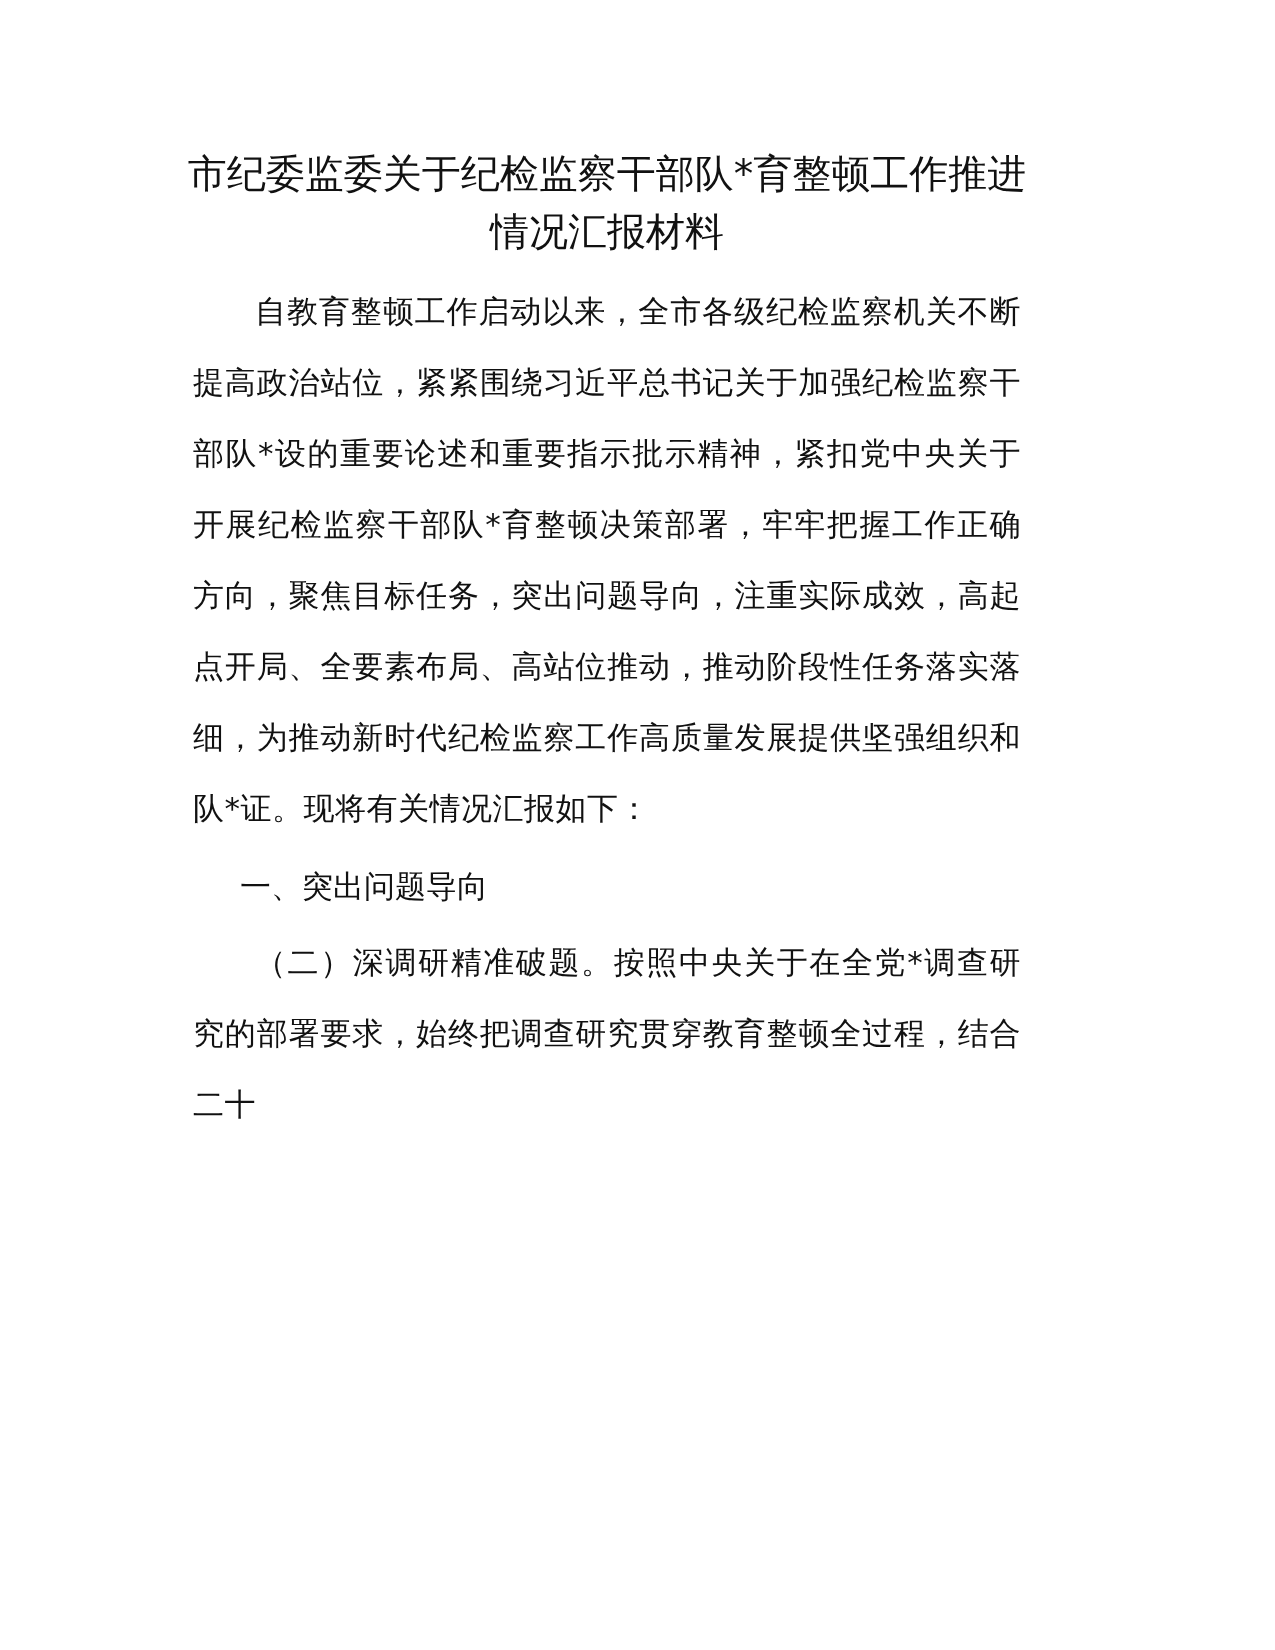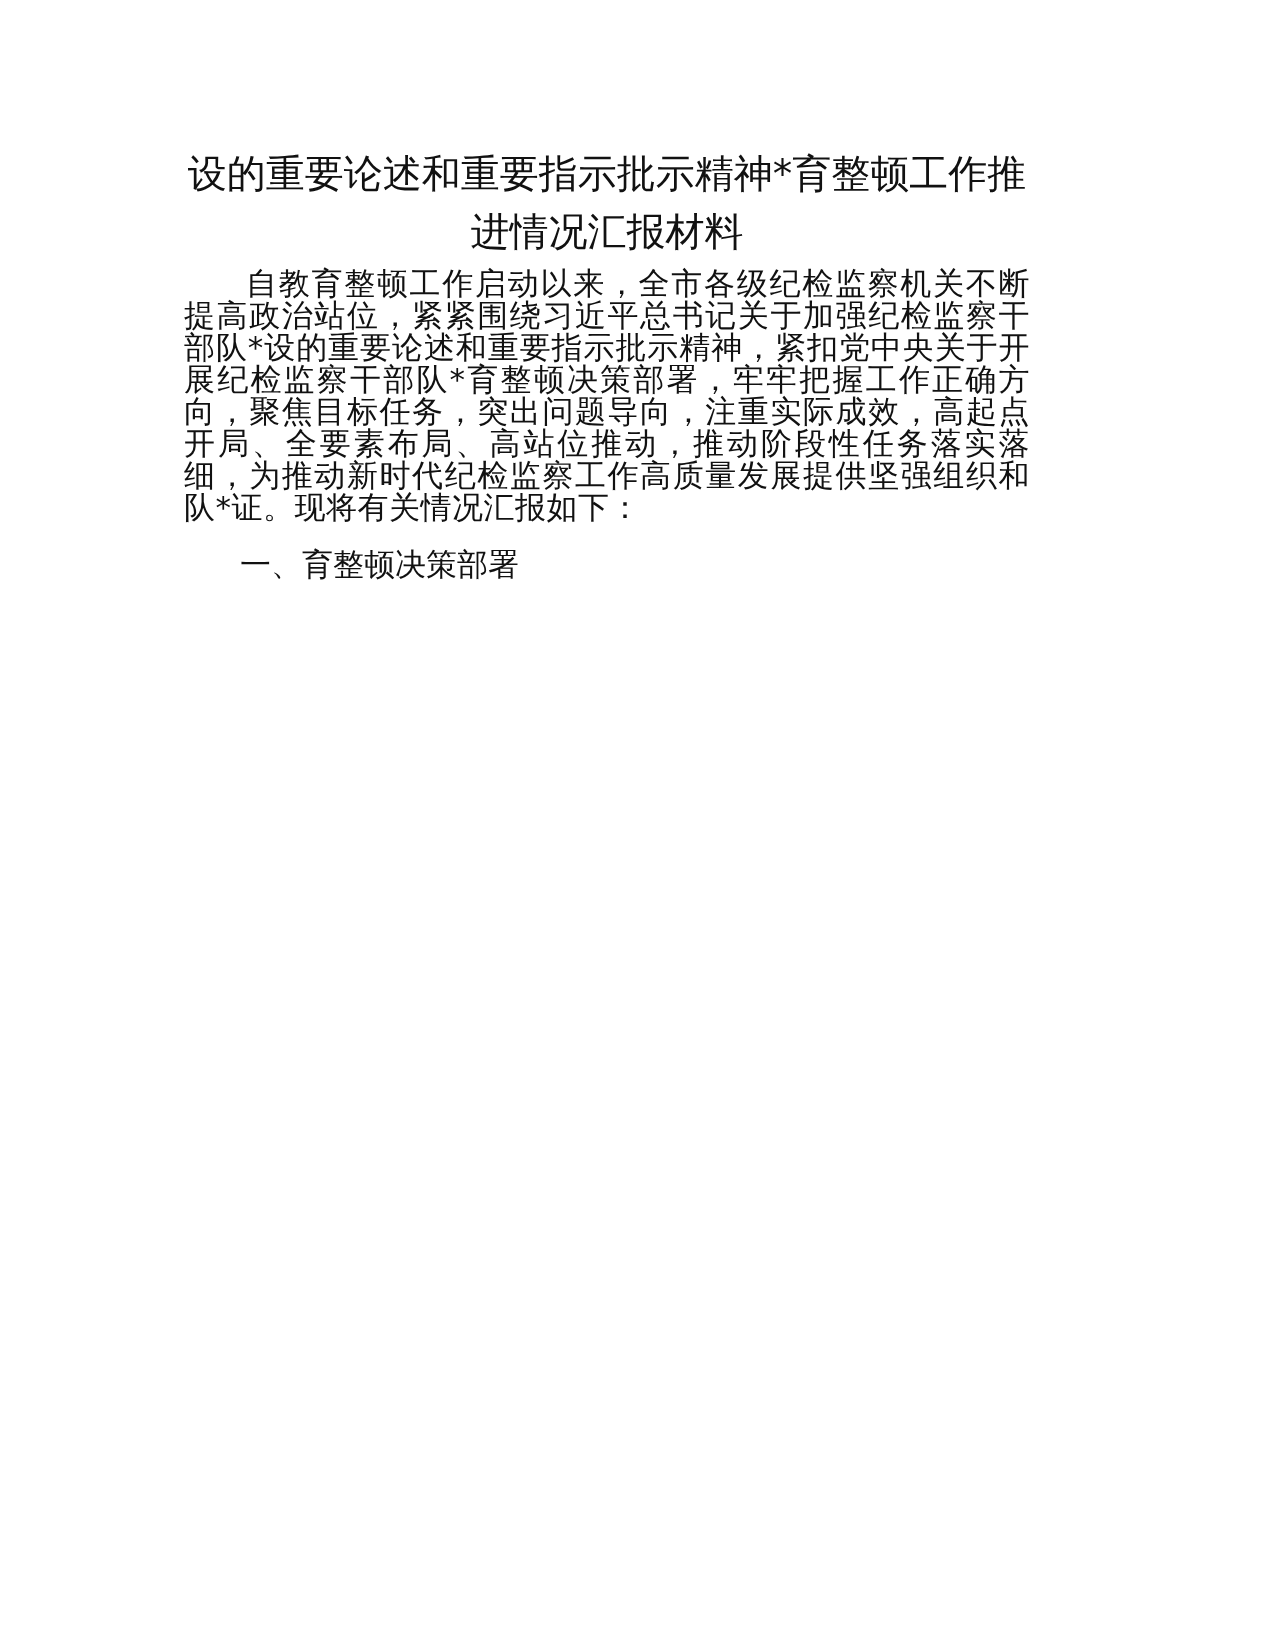--- a/index.html
+++ b/index.html
@@ -24,35 +24,36 @@
     .title {
       text-align: center;
       font-size: 39px;
       line-height: 58px;
       margin: 0 0 4px 0;
       font-weight: normal;
       letter-spacing: 0px;
     }
     .para {
       font-size: 31px;
-      line-height: 32px;
-      margin: 6px;
+      line-height: 71px;
+      margin: 15px;
       text-align: justify;
       text-indent: 62px;
       letter-spacing: 0.5px;
     }
     .heading {
       font-size: 31px;
       line-height: 55.5px;
       margin: 14px 0 12px 0;
       text-indent: 62px;
     }
     .para + .para { margin-top: 14px; }
     .heading + .para { margin-top: 0; }
   </style>
 </head>
 <body>
 
 <div class="page">
-  <h1 class="title">设的重要论述和重要指示批示精神*育整顿工作推进情况汇报材料</h1>
+  <h1 class="title">市纪委监委关于纪检监察干部队*育整顿工作推进情况汇报材料</h1>
   <p class="para">自教育整顿工作启动以来，全市各级纪检监察机关不断提高政治站位，紧紧围绕习近平总书记关于加强纪检监察干部队*设的重要论述和重要指示批示精神，紧扣党中央关于开展纪检监察干部队*育整顿决策部署，牢牢把握工作正确方向，聚焦目标任务，突出问题导向，注重实际成效，高起点开局、全要素布局、高站位推动，推动阶段性任务落实落细，为推动新时代纪检监察工作高质量发展提供坚强组织和队*证。现将有关情况汇报如下：</p>
-  <p class="heading">一、育整顿决策部署</p>
+  <p class="heading">一、突出问题导向</p>
+  <p class="para">（二）深调研精准破题。按照中央关于在全党*调查研究的部署要求，始终把调查研究贯穿教育整顿全过程，结合二十</p>
 </div>
 
 </body></html>

